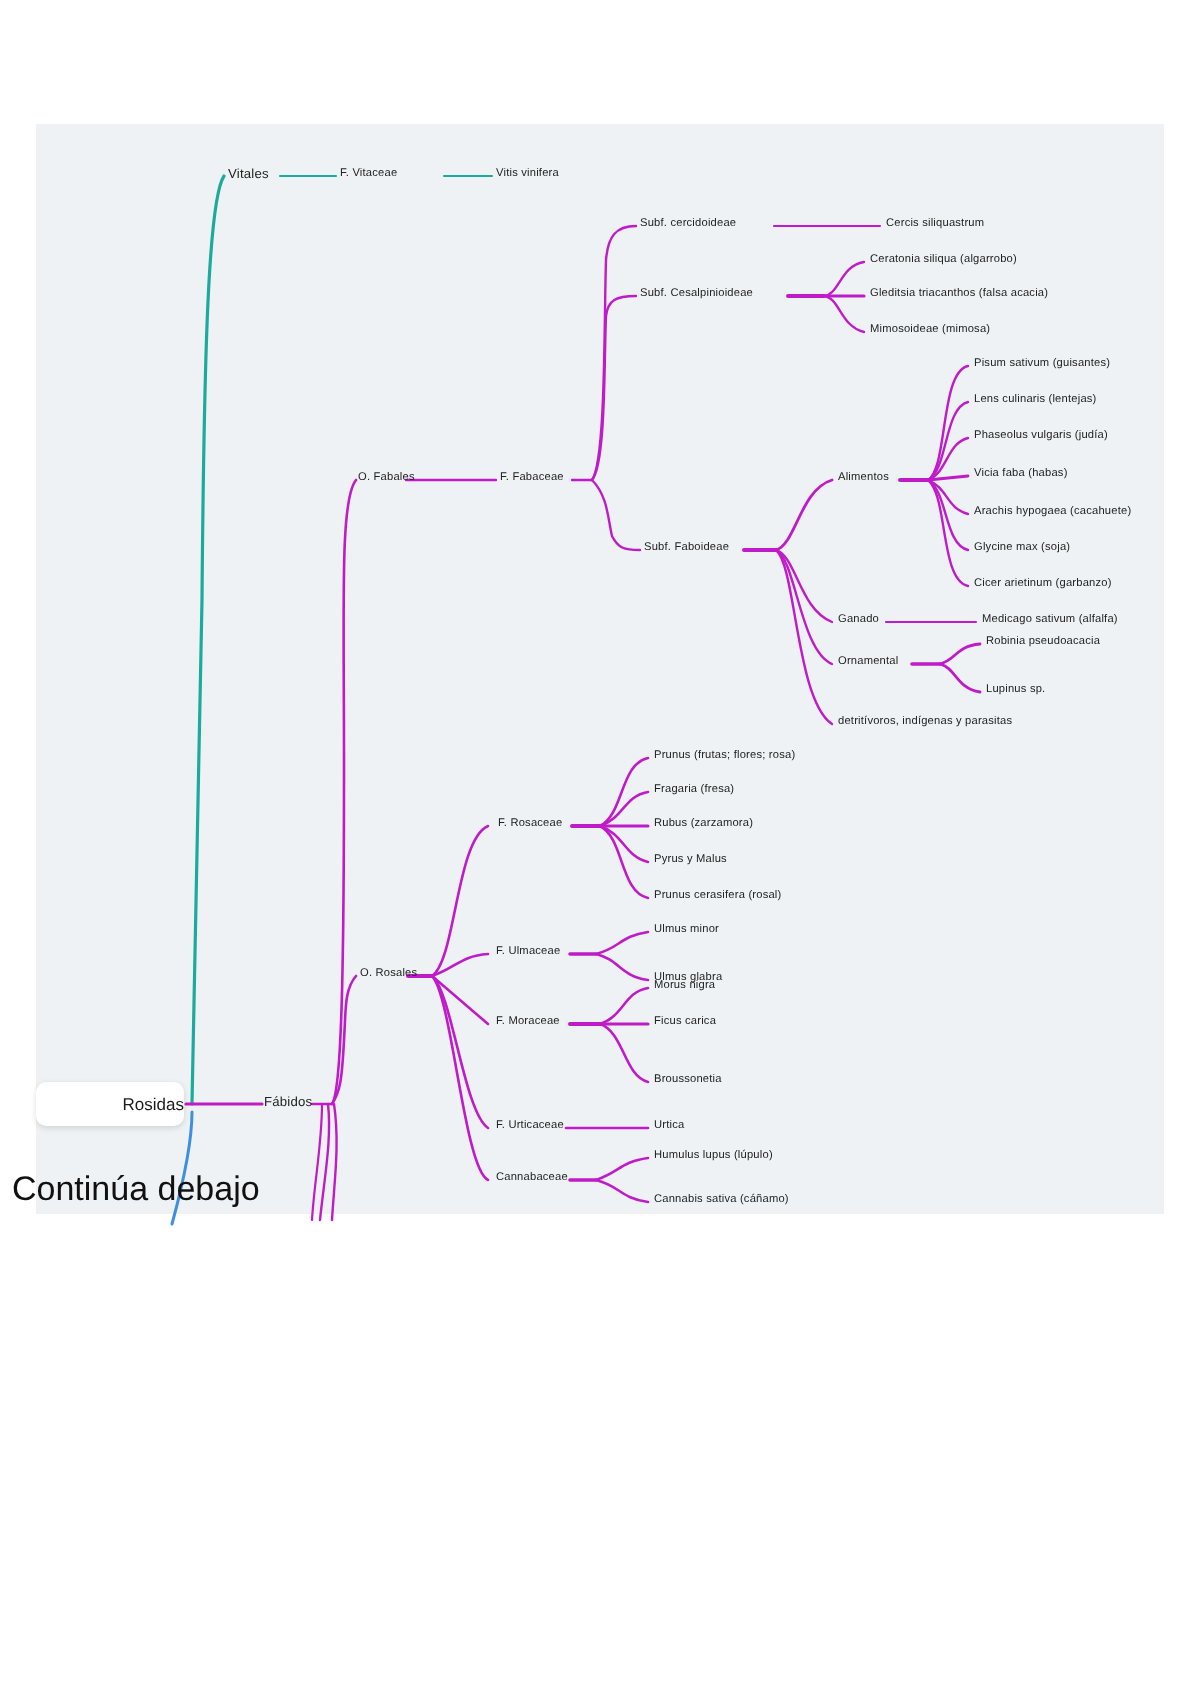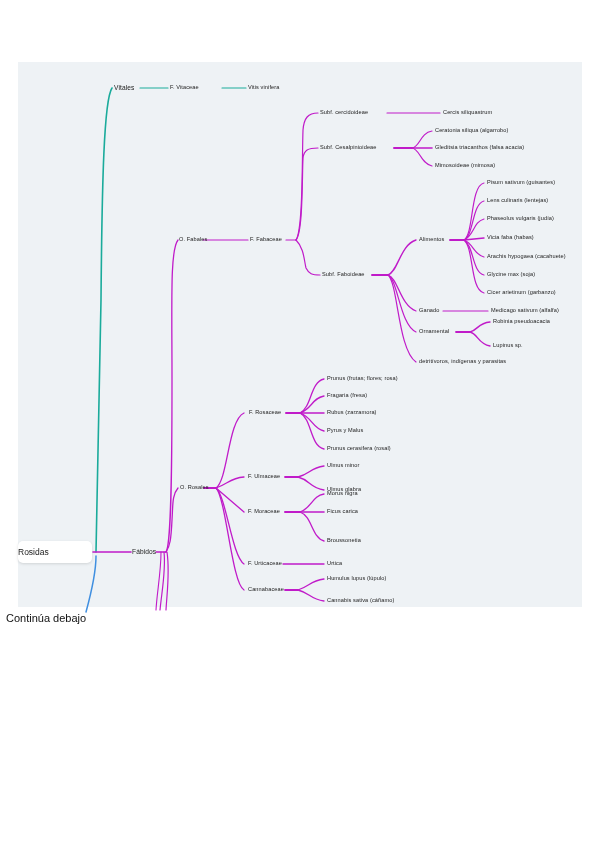--- a/index.html
+++ b/index.html
@@ -1,22 +1,22 @@
 <!DOCTYPE html>
 <html><head>
 <meta charset="utf-8">
 <style>
   html,body{margin:0;padding:0;background:#ffffff;}
   body{width:600px;height:848px;font-family:"Liberation Sans",sans-serif;position:relative;overflow:hidden;}
   #canvas{position:absolute;left:18px;top:62px;width:564px;height:545px;background:#eef2f5;}
   #svgroot{position:absolute;left:0;top:0;width:600px;height:848px;pointer-events:none;}
   .node{position:absolute;font-size:5.6px;color:#222;white-space:nowrap;letter-spacing:.1px;line-height:1;}
   .root-node{position:absolute;background:#ffffff;border-radius:5px;box-shadow:0 1px 3px rgba(0,0,0,.13);
-             display:flex;align-items:center;justify-content:flex-start;font-size:8.5px;color:#1a1a1a;}
-  .caption{position:absolute;left:6px;top:612px;font-size:11px;color:#111;}
+             display:flex;align-items:center;justify-content:flex-end;font-size:8.5px;color:#1a1a1a;}
+  .caption{position:absolute;left:6px;top:585px;font-size:17px;color:#111;}
 </style>
 </head>
 <body>
 
 <div id="canvas"></div>
 
 <svg id="svgroot" viewBox="0 0 600 848">
   <g fill="none" stroke-linecap="round">
 
     <path d="M96 552 C 96 540 99 430 101 300 C 102 180 104 100 112 88" stroke="#1aab9b" stroke-width="1.6"></path>

